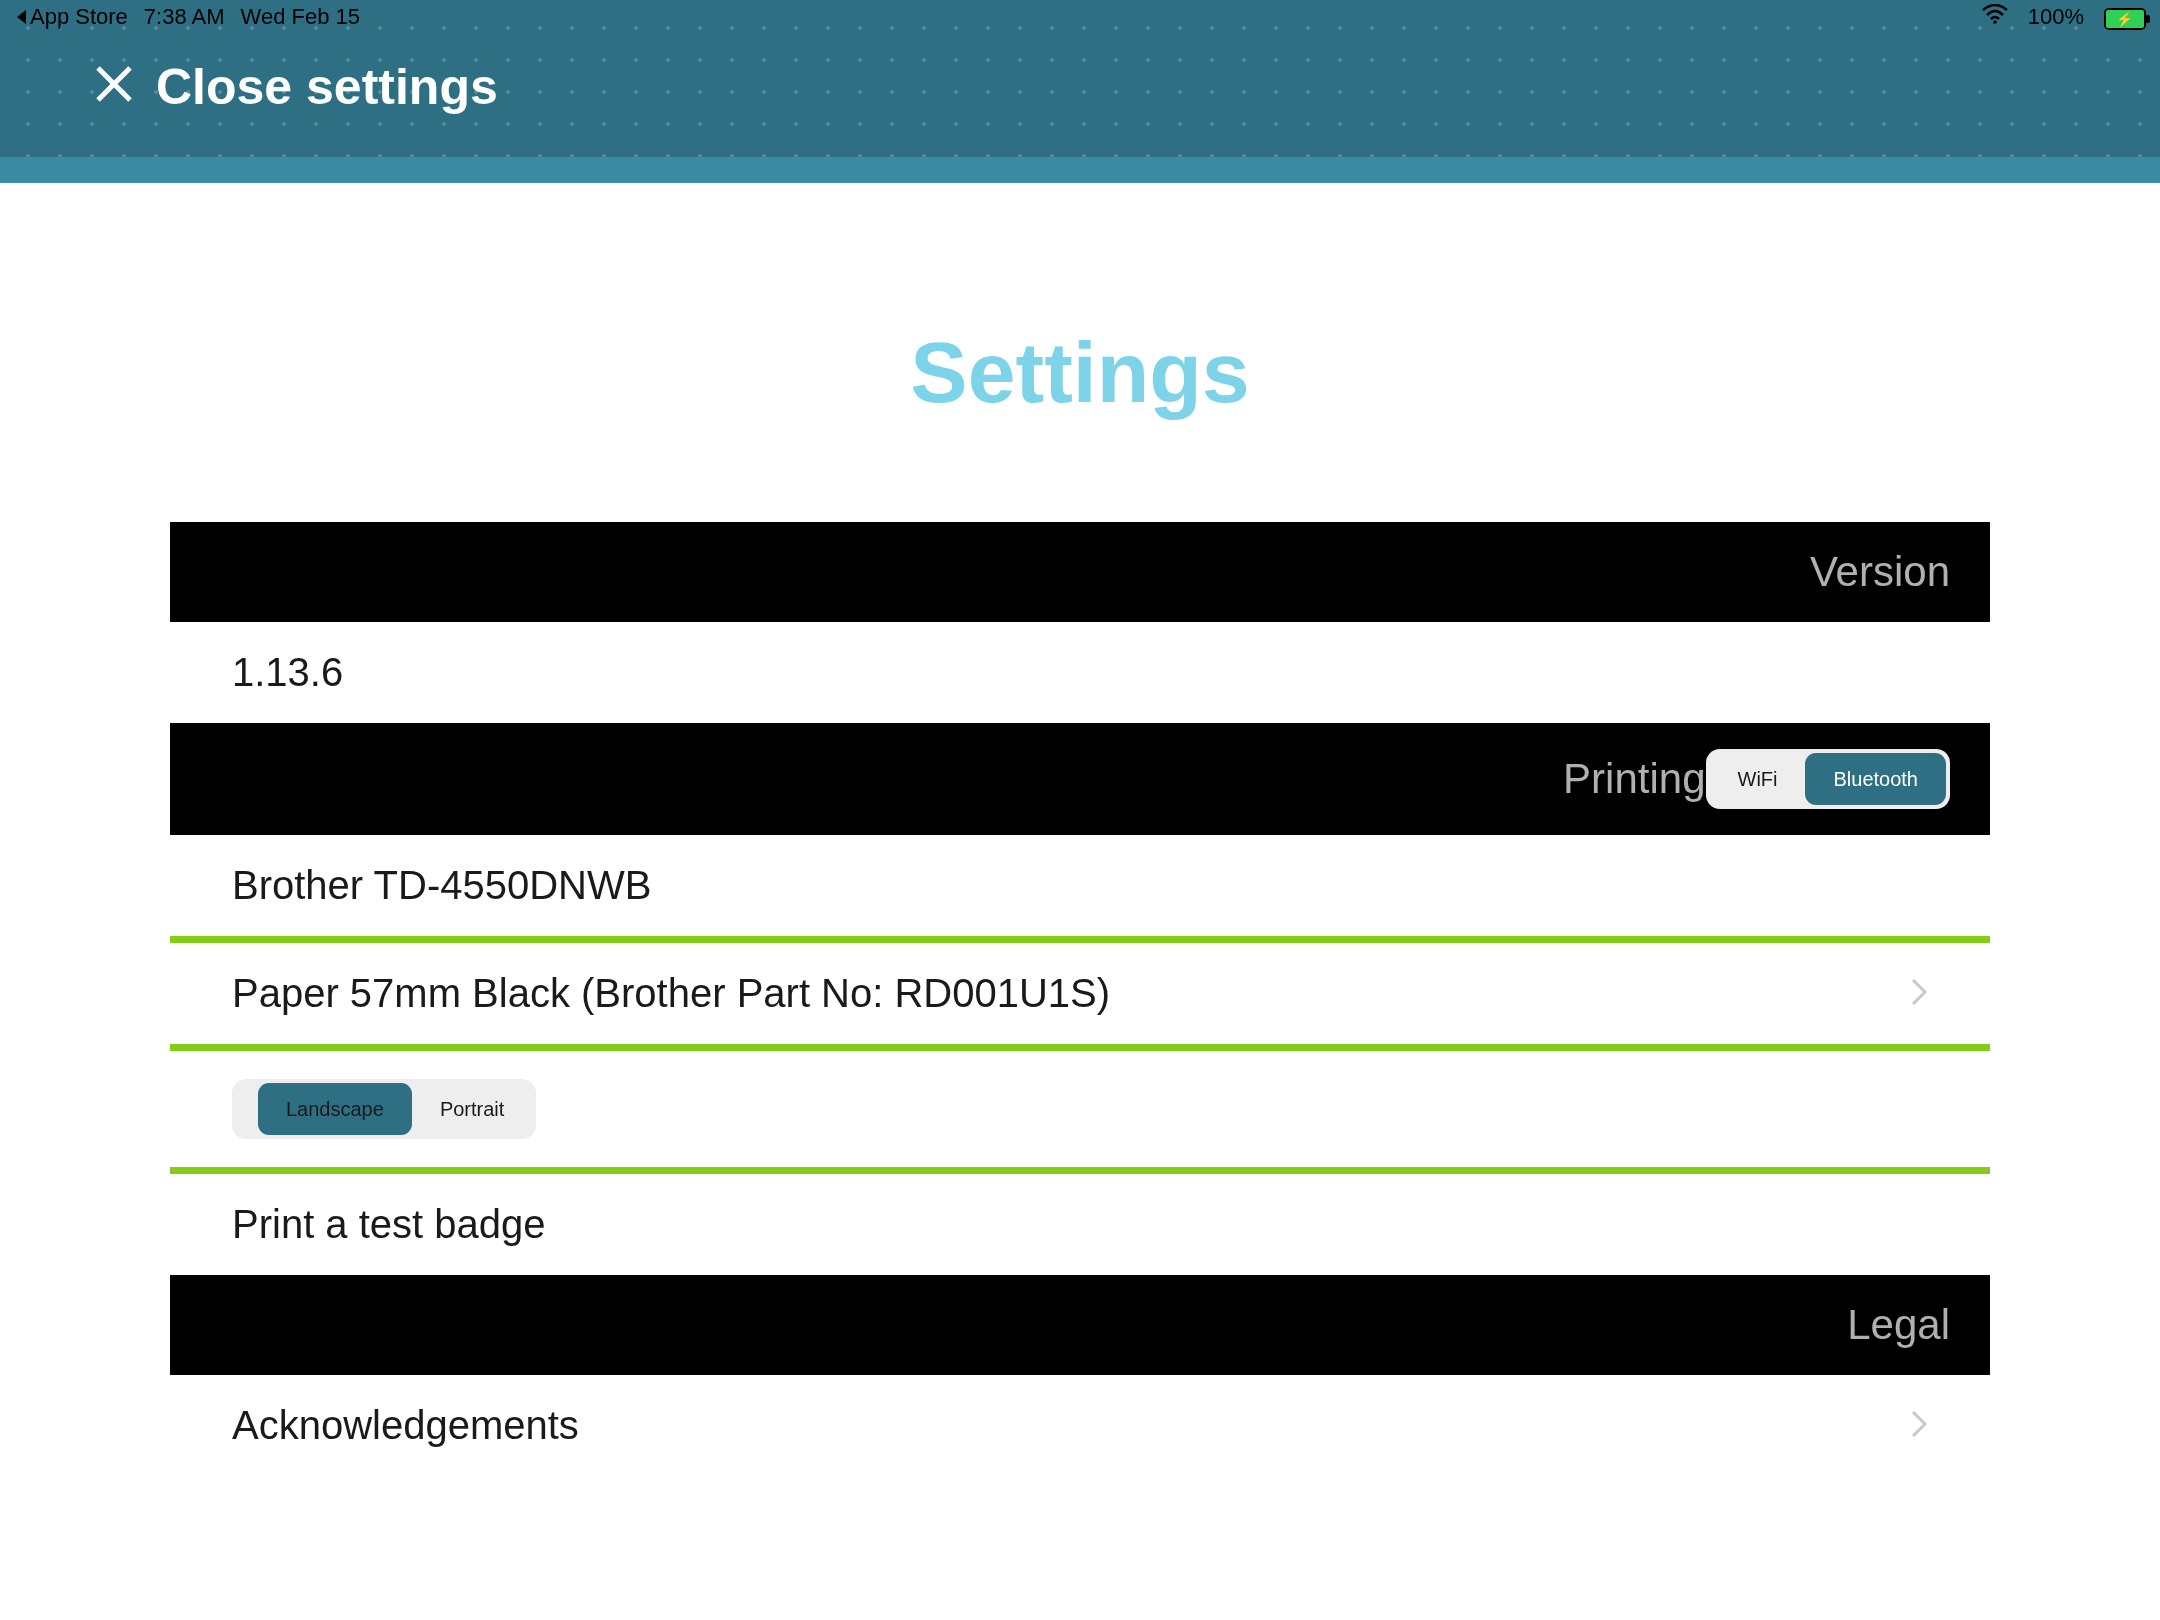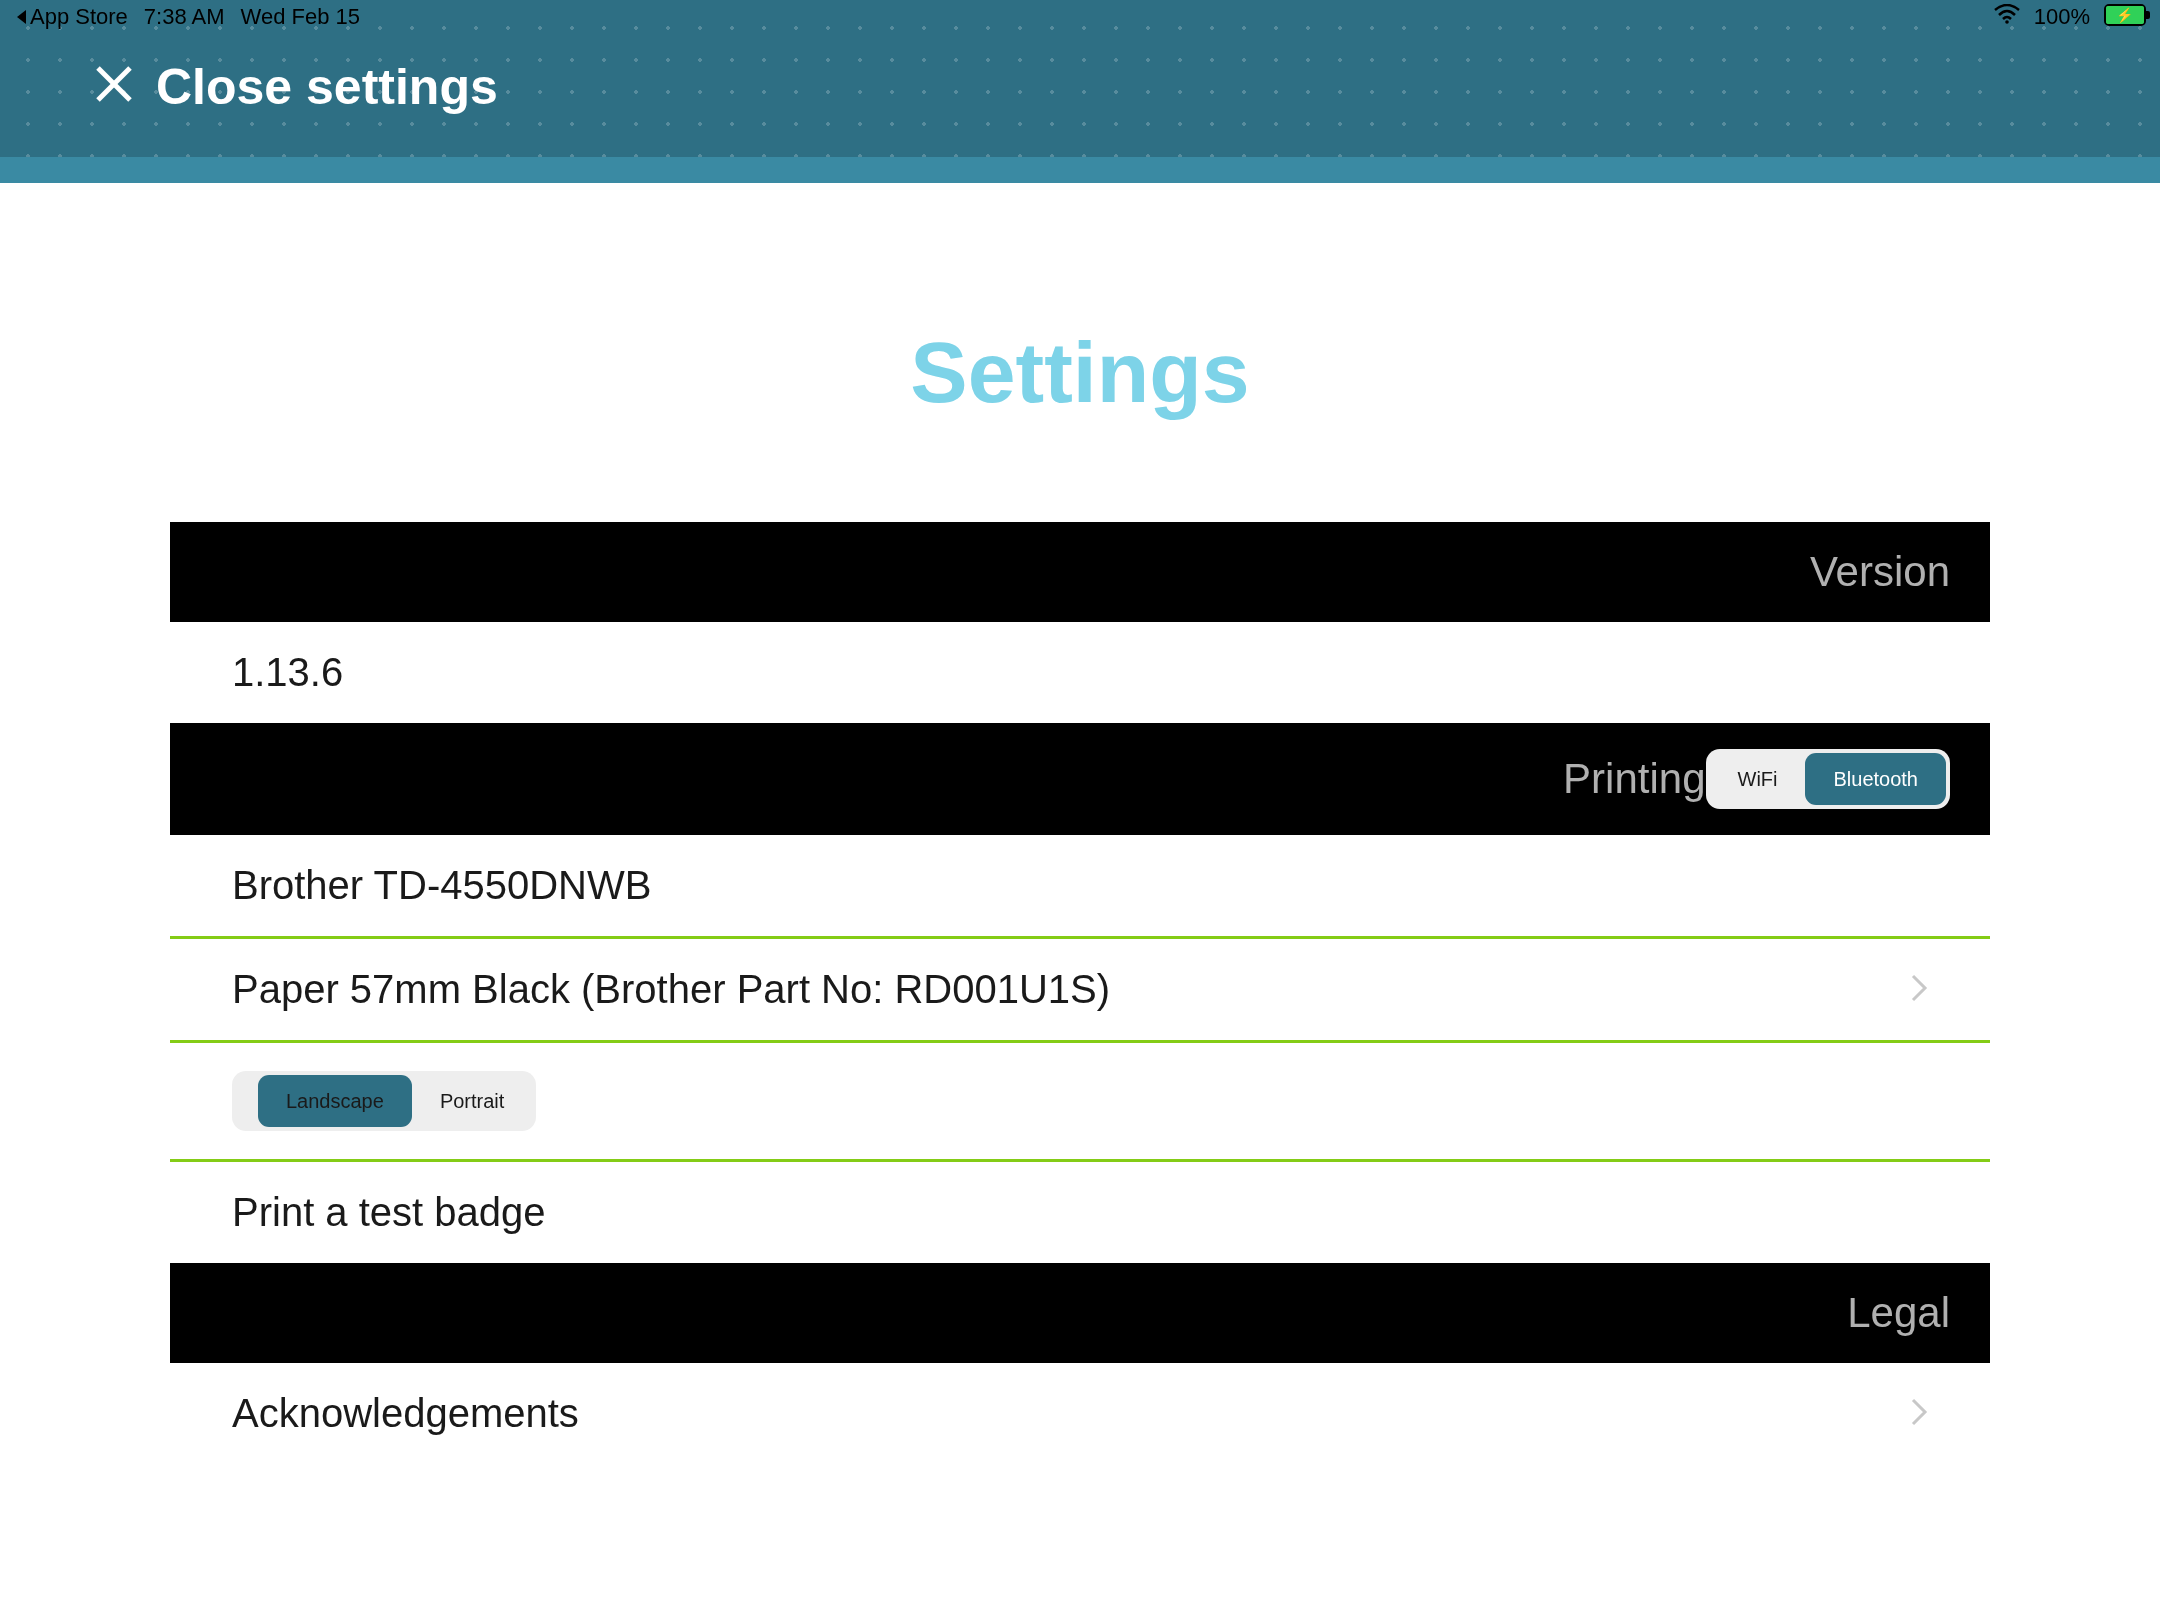--- a/index.html
+++ b/index.html
@@ -41,22 +41,22 @@
       gap: 16px;
       font-weight: 500;
     }
     .status-left .back {
       display: flex;
       align-items: center;
       gap: 2px;
     }
     .status-right {
       display: flex;
-      align-items: flex-start;
-      gap: 14px;
+      align-items: flex-end;
+      gap: 20px;
     }
     .wifi-icon svg { width: 26px; height: 20px; }
     .battery-icon {
       display: flex;
       align-items: center;
     }
     .battery {
       width: 42px;
       height: 22px;
       border: 2px solid #000;
@@ -140,21 +140,21 @@
       color: #b0b0b0;
       font-weight: 400;
       display: flex;
       align-items: center;
       justify-content: flex-end;
     }
     .row {
       padding: 28px 62px 28px 62px;
       font-size: 40px;
       color: #1a1a1a;
-      border-bottom: 3px solid #84cc16;
+      border-bottom: 7px solid #84cc16;
       display: flex;
       align-items: center;
       justify-content: space-between;
       background: #fff;
     }
     .row.no-border { border-bottom: none; }
     .chevron svg { width: 18px; height: 30px; stroke: #c8c8c8; stroke-width: 3; fill: none; }
     .seg-control {
       display: flex;
       background: #eeeeee;

